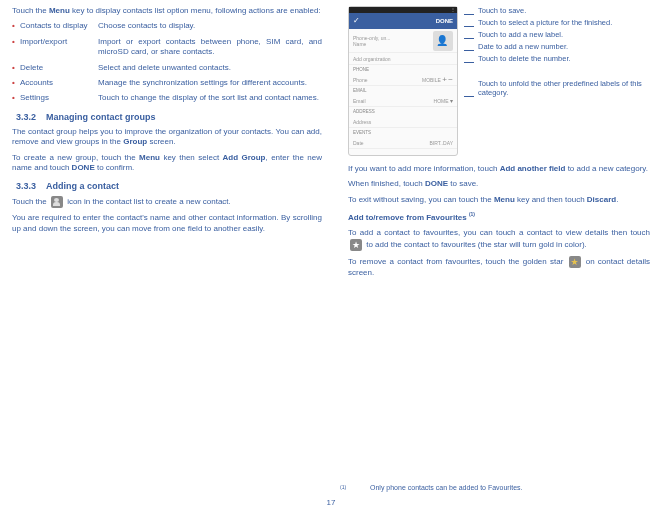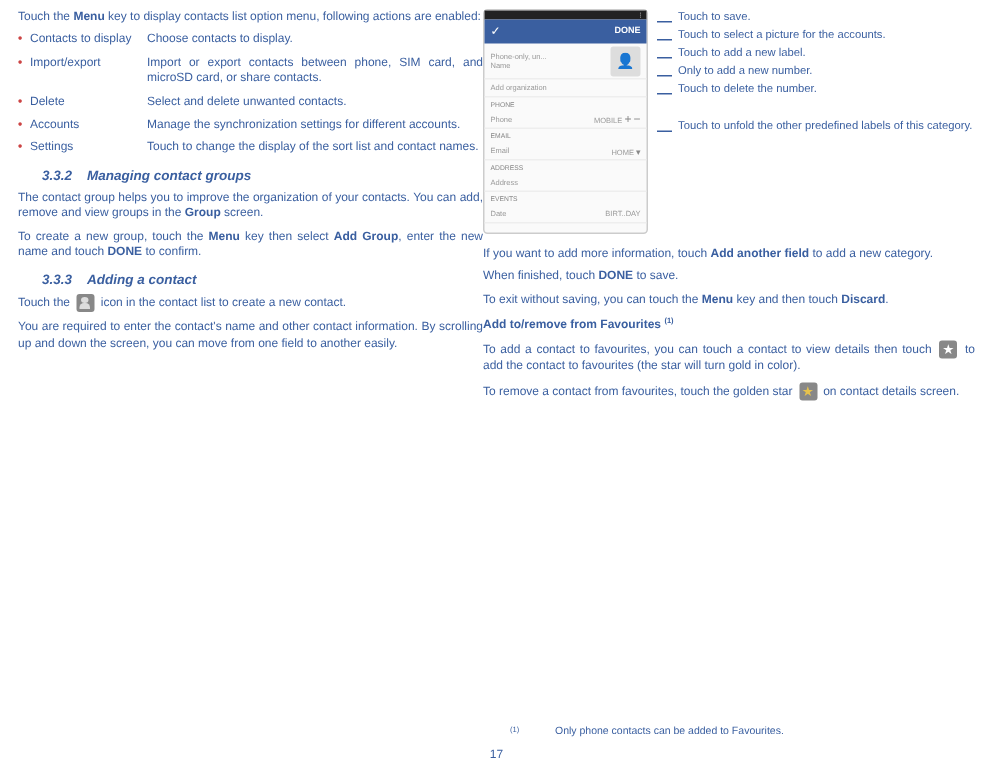--- a/index.html
+++ b/index.html
@@ -6,31 +6,31 @@
   body {
     font-family: Arial, Helvetica, sans-serif;
     font-size: 8px;
     color: #3a5fa0;
     width: 662px;
     height: 511px;
     padding: 6px 12px 6px 12px;
     position: relative;
     background: #fff;
   }
-  .cols { display: flex; gap: 0; }
+  .cols { display: flex; gap: 26px; }
   .col { flex: 1; }
   .col-left { width: 310px; flex: none; }
   .col-right { flex: 1; }
   p { line-height: 1.3; margin-bottom: 5px; text-align: justify; }
   .bold { font-weight: bold; }
   .bullet-row { display: flex; margin-bottom: 5px; }
   .bullet-dot { color: #c44; font-weight: bold; width: 8px; flex: none; }
   .bullet-label { color: #3a5fa0; font-weight: normal; width: 78px; flex: none; padding-right: 4px; }
   .bullet-desc { flex: 1; text-align: justify; line-height: 1.3; }
-  h3 { font-size: 9px; font-weight: bold; margin: 8px 0 5px 16px; font-style: italic; }
+  h3 { font-size: 9px; font-weight: bold; margin: 8px 0 5px 4px; }
   h3 .num { margin-right: 10px; }
   .icon-person {
     display: inline-block; width: 12px; height: 12px; background: #888;
     border-radius: 2px; vertical-align: middle; margin: 0 2px;
     position: relative;
   }
   .icon-person::before {
     content: ""; position: absolute; left: 3px; top: 2px; width: 5px; height: 4px;
     background: #ddd; border-radius: 50%;
   }
@@ -160,29 +160,29 @@
           <span>BIRT..DAY</span>
         </div>
       </div>
       <div class="callouts">
         <div class="callout">
             <div class="line" style="width:10px"></div>
             <div class="txt">Touch to save.</div>
           </div>
         <div class="callout">
             <div class="line" style="width:10px"></div>
-            <div class="txt">Touch to select a picture for the accounts.</div>
+            <div class="txt">Touch to select a picture for the finished.</div>
           </div>
         <div class="callout" style="">
             <div class="line" style="width:10px"></div>
             <div class="txt">Touch to add a new label.</div>
           </div>
         <div class="callout">
             <div class="line" style="width:10px"></div>
-            <div class="txt">Only to add a new number.</div>
+            <div class="txt">Date to add a new number.</div>
           </div>
         <div class="callout">
             <div class="line" style="width:10px"></div>
             <div class="txt">Touch to delete the number.</div>
           </div>
         <div class="callout" style="margin-top:16px">
             <div class="line" style="width:10px"></div>
             <div class="txt">Touch to unfold the other predefined labels of this category.</div>
           </div>
       </div>

